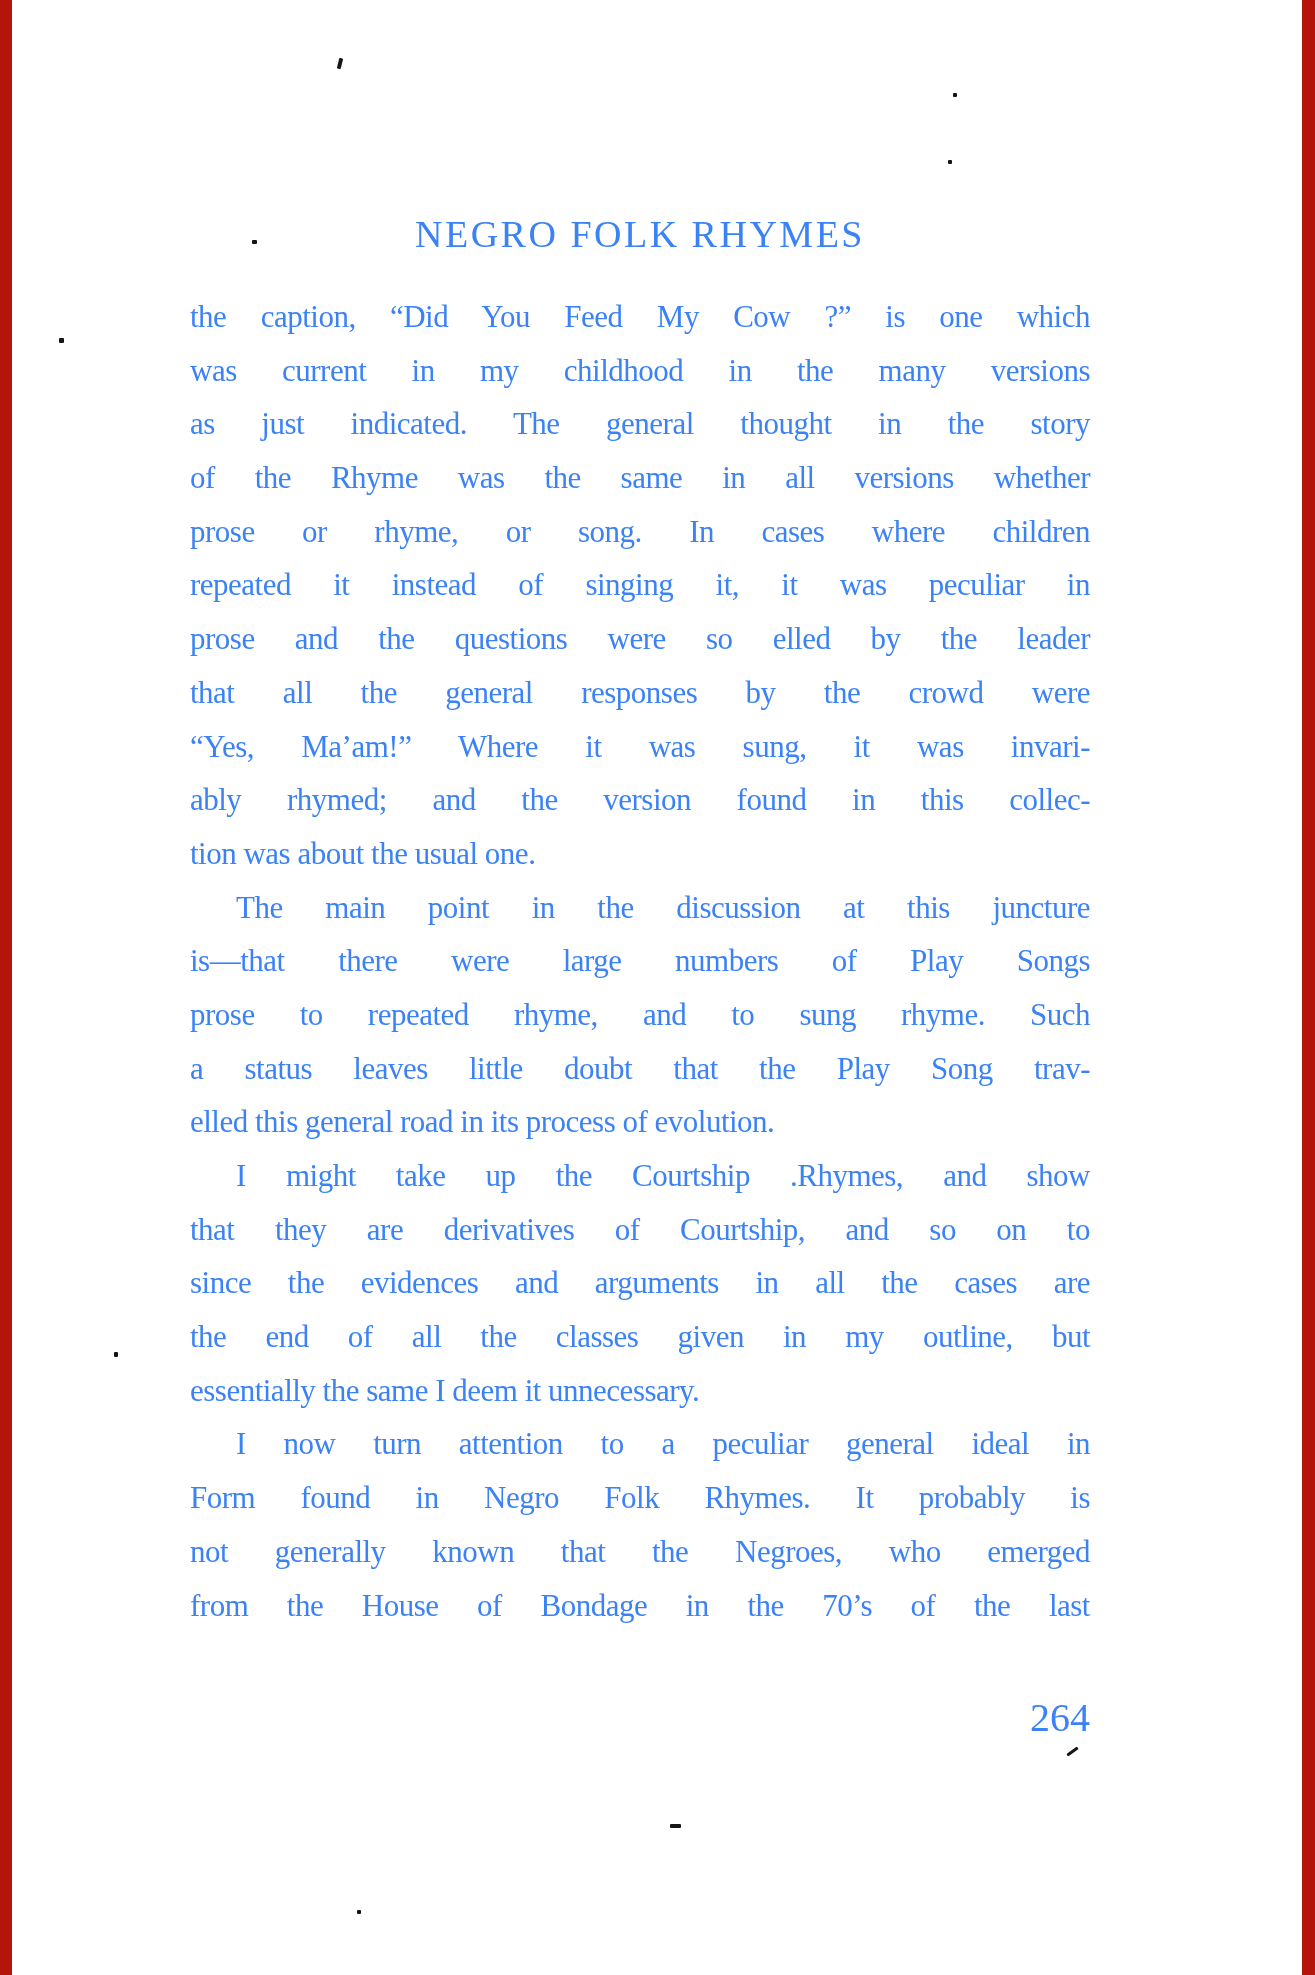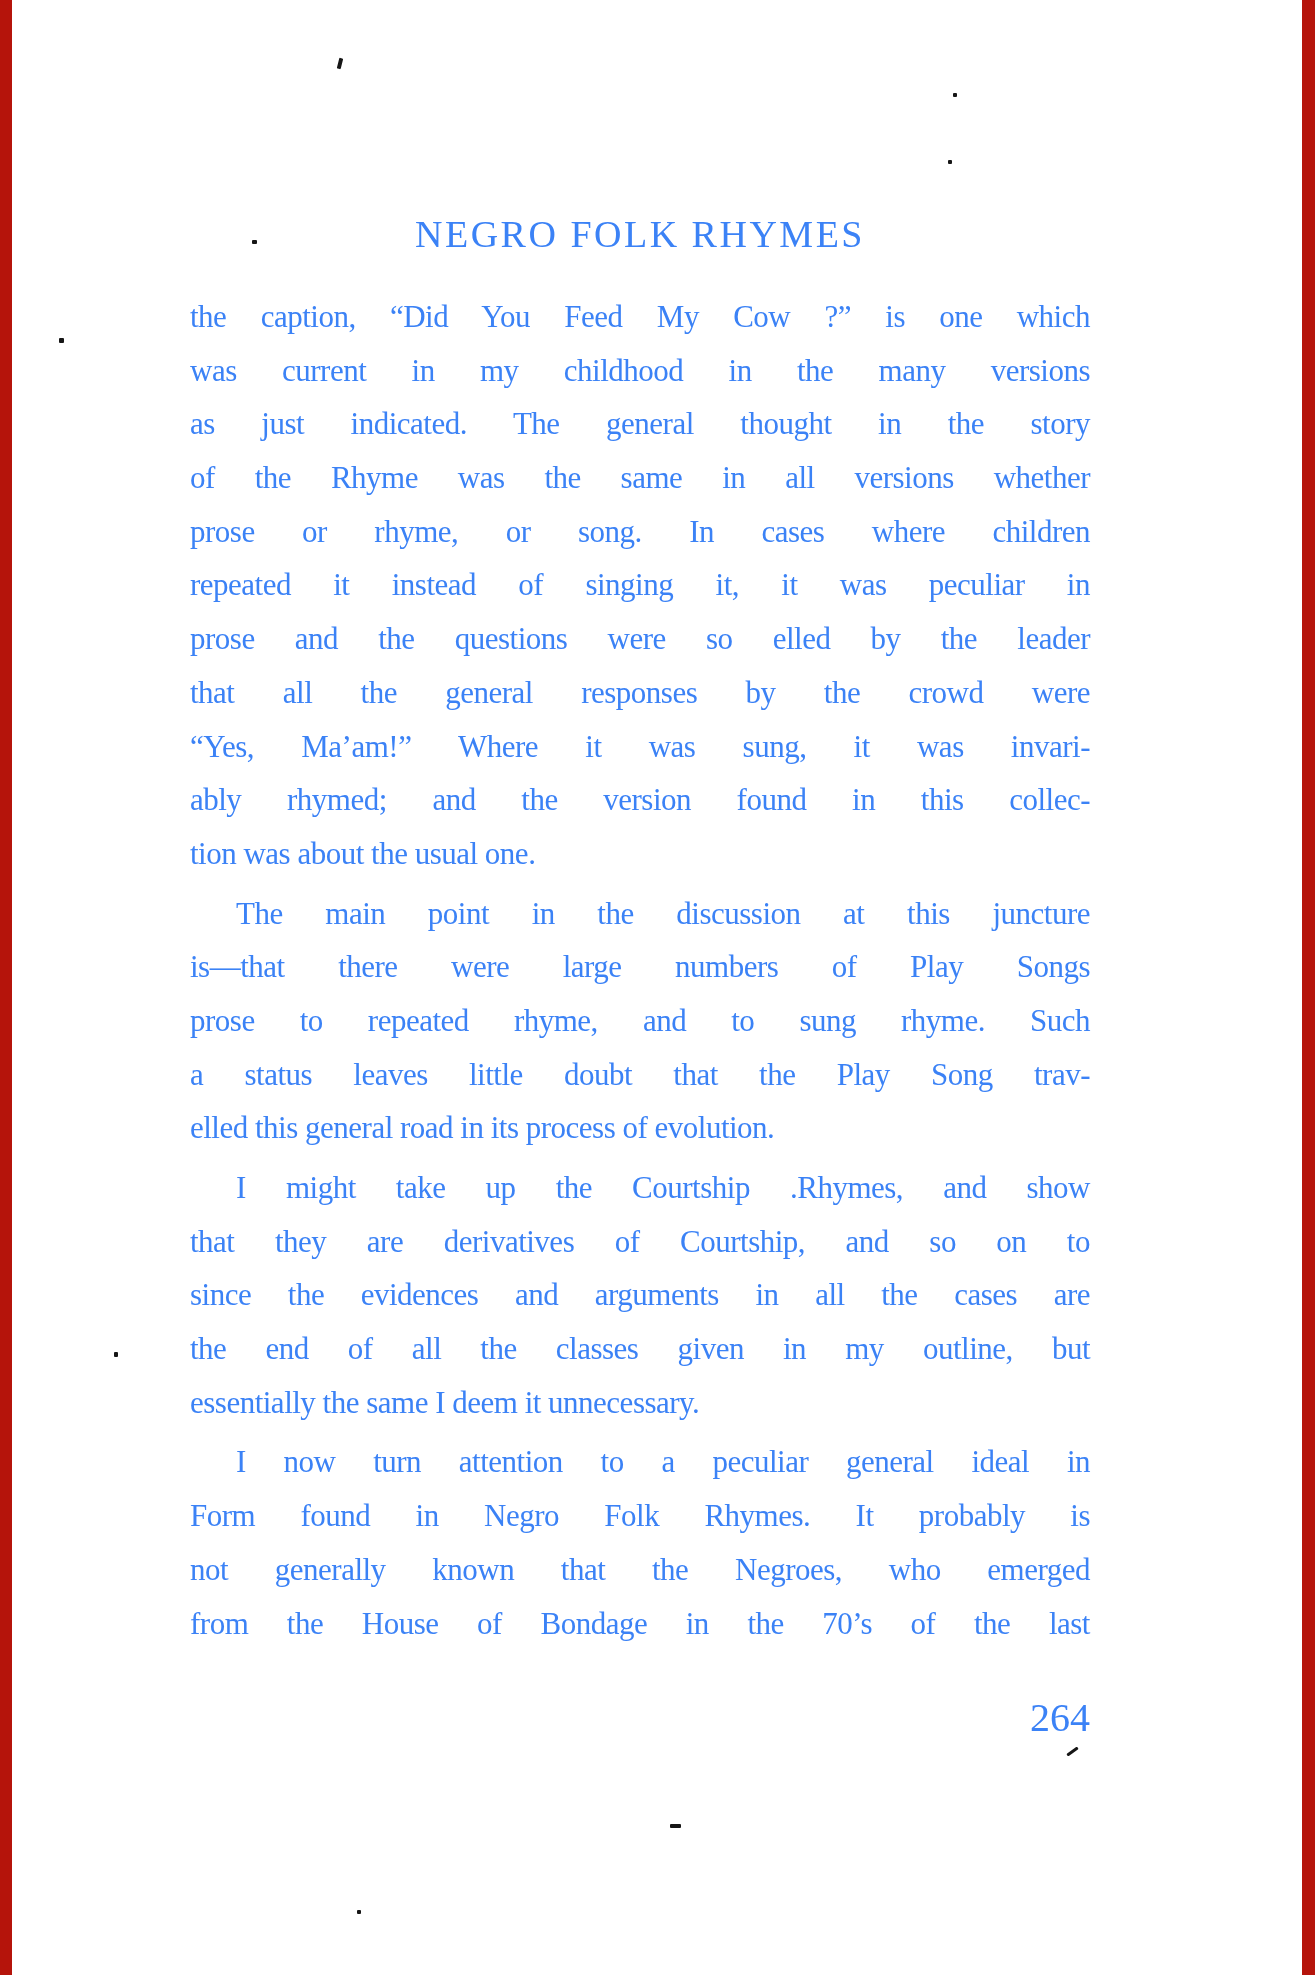--- a/index.html
+++ b/index.html
@@ -23,21 +23,21 @@
   .text-block{
     position:absolute;left:190px;top:290px;width:900px;
   }
   .para{margin:0;padding:0;}
   .line{
     height:53.7px;line-height:53.7px;
     font-size:31px;letter-spacing:-0.5px;
     text-align:justify;text-align-last:justify;
     overflow:visible;white-space:nowrap;
   }
-  .line.indent{padding-left:46px;margin-top:6px;}
+  .line.indent{padding-left:46px;}
   .line.last{text-align-last:left;}
   .folio{
     position:absolute;left:190px;top:1694px;width:900px;
     text-align:right;font-size:40px;
   }
   .speck{position:absolute;background:#161616;border-radius:1px;}
 </style>
 </head>
 <body>
 

